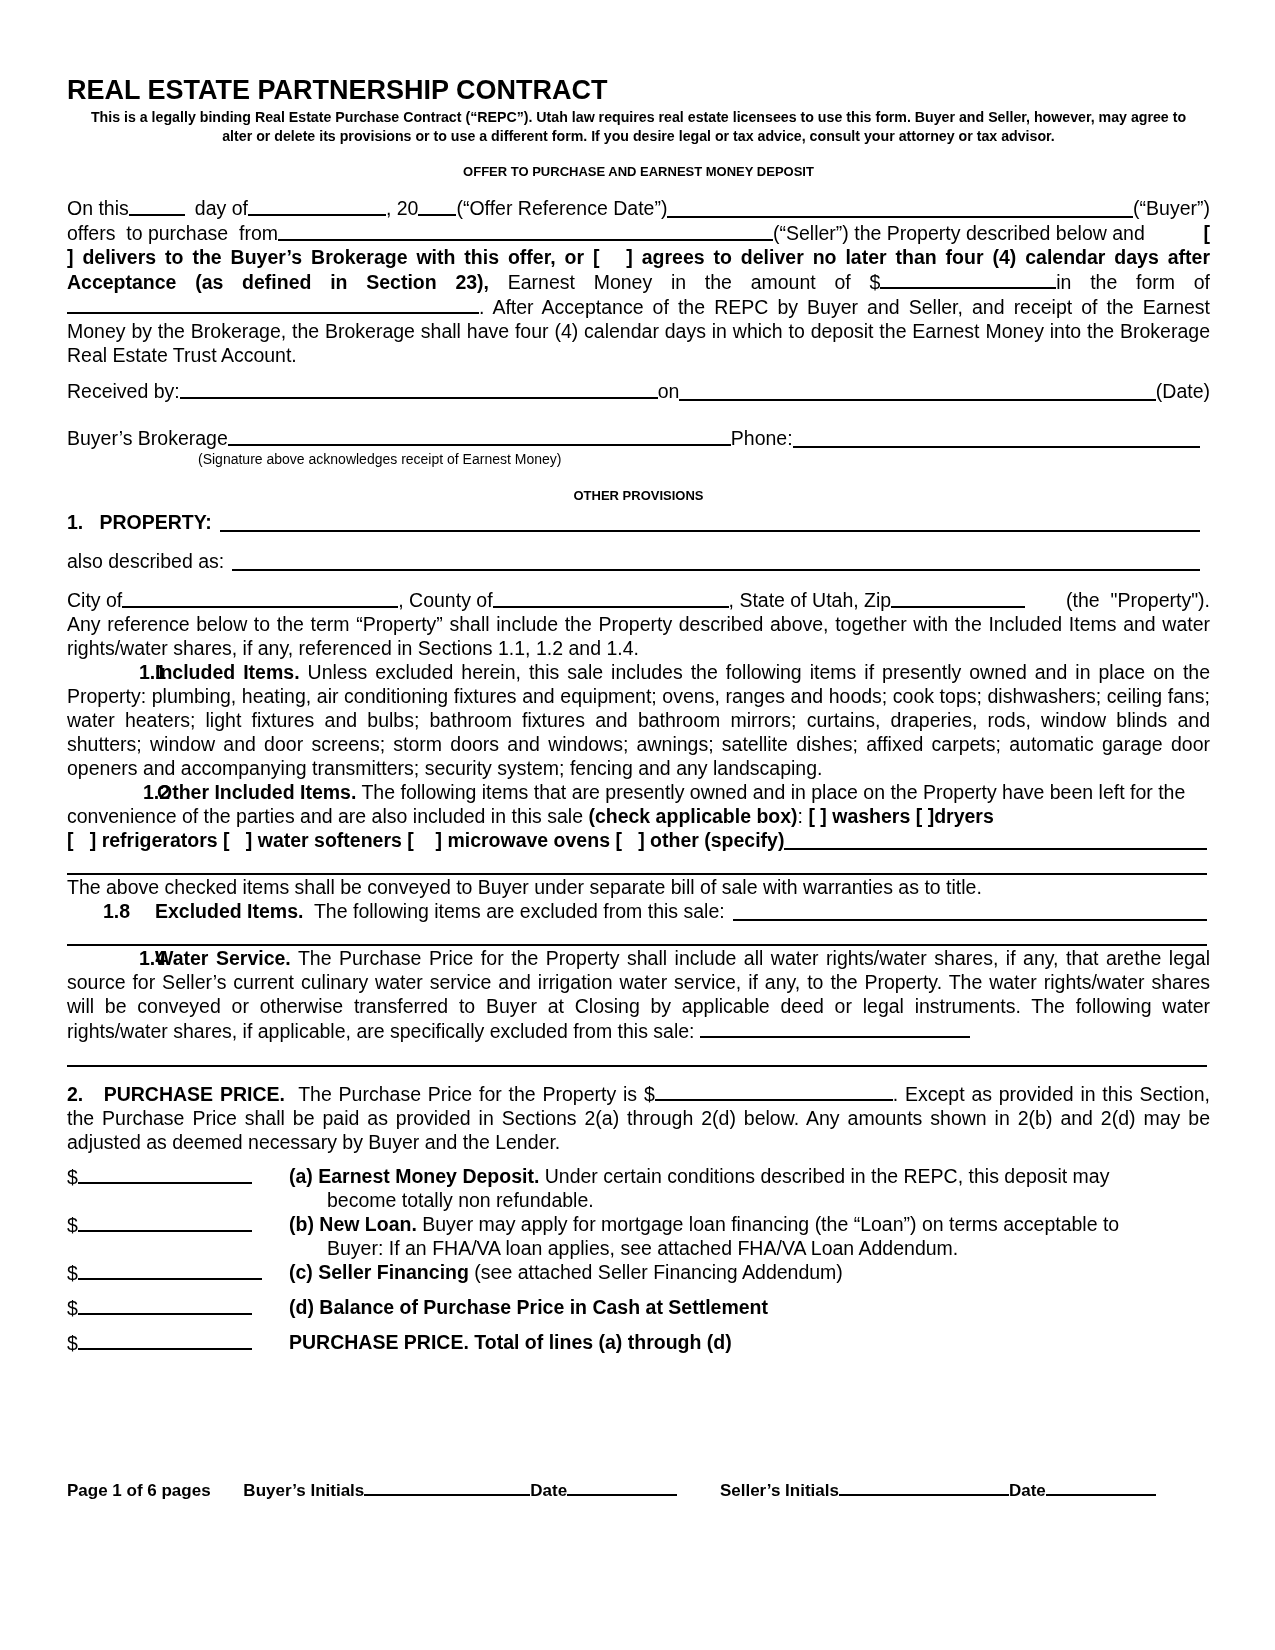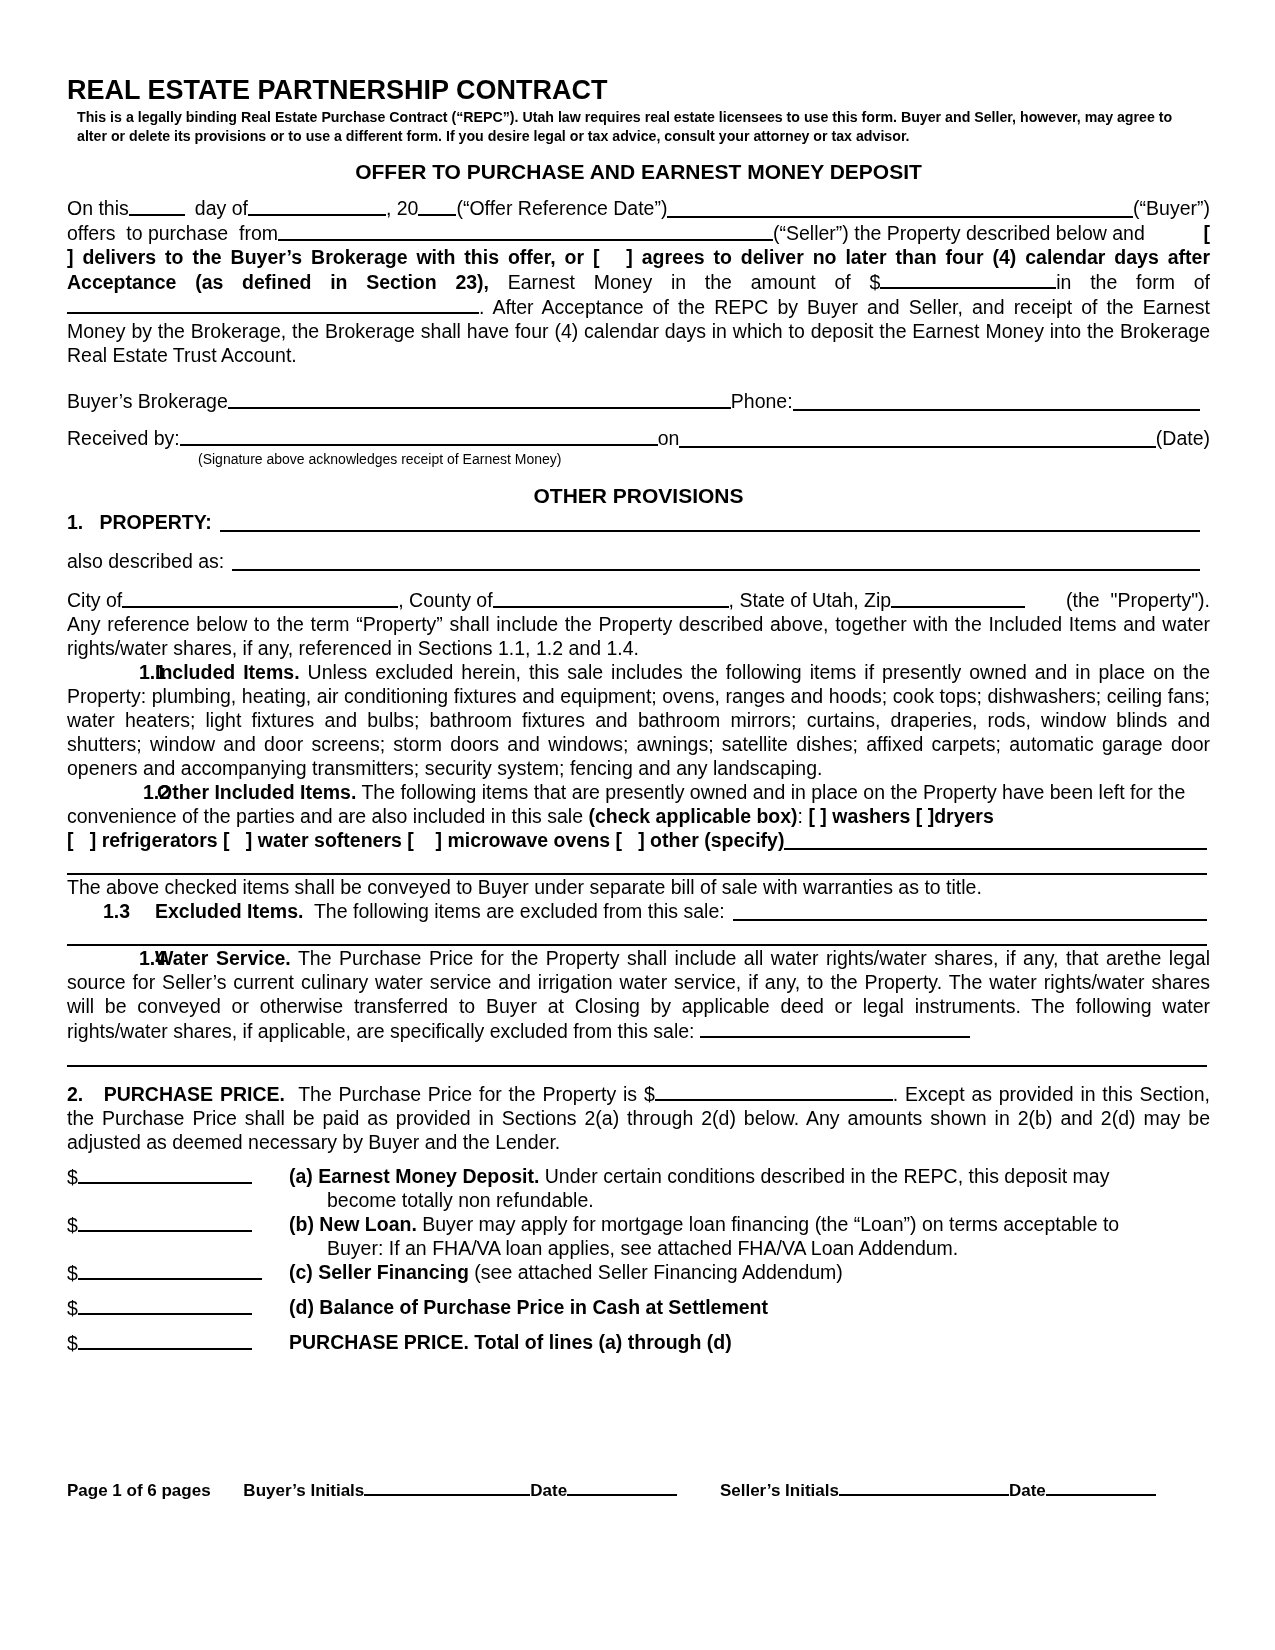--- a/index.html
+++ b/index.html
@@ -1,21 +1,21 @@
 <!DOCTYPE html>
 <html><head>
 <meta charset="utf-8">
 <style>
   html, body { margin: 0; padding: 0; background: #ffffff; }
   body { width: 1275px; height: 1650px; position: relative; overflow: hidden; color: #000; }
   .page { position: absolute; left: 67px; top: 74px; width: 1143px;
           font-family: "Liberation Sans", sans-serif; font-size: 19.5px; line-height: 24px; }
   .title { font-weight: bold; font-size: 27px; line-height: 32px; margin: 0; }
-  .intro { text-align: left; font-weight: bold; font-size: 14.2px; line-height: 19px; margin: 2px 10px 0 10px; }
-  .heading { text-align: center; font-weight: bold; font-size: 21px; line-height: 24px; margin: 14px 0 12px 0; }
+  .intro { text-align: center; font-weight: bold; font-size: 14.2px; line-height: 19px; margin: 2px 10px 0 10px; }
+  .heading { text-align: center; font-weight: bold; font-size: 13px; line-height: 24px; margin: 14px 0 12px 0; }
   .justify { text-align: justify; text-align-last: left; }
   .b { font-weight: bold; }
   .blank { display: inline-block; border-bottom: 2px solid #000; height: 18px; vertical-align: baseline; }
   .row { display: flex; white-space: nowrap; }
   .row .fill { flex: 1; border-bottom: 2px solid #000; height: 20px; margin-bottom: 3px; }
   .small { font-size: 14px; line-height: 16px; }
   .indent { padding-left: 36px; }
   .num { display: inline-block; width: 52px; font-weight: bold; }
   .fullline { border-bottom: 2px solid #000; height: 18px; }
   .price-row { display: flex; align-items: flex-start; margin-top: 10px; }
@@ -52,32 +52,32 @@
       <span class="blank" style="width:495px"></span>
       <span style="flex:1">(“Seller”) the Property described below and</span>
       <span class="b">[</span>
     </div>
     <div class="justify">
       <span class="b" style="white-space:pre-wrap">] delivers to the Buyer’s Brokerage with this offer, or [   ] agrees to deliver no later than four (4) calendar days after Acceptance (as defined in Section 23),</span><span> Earnest Money in the amount of $</span><span class="blank" style="width:176px"></span><span>in the form</span>
       <span>of</span><span class="blank" style="width:412px"></span><span>. After Acceptance of the REPC by Buyer and Seller, and receipt of the Earnest Money by the Brokerage, the Brokerage shall have four (4) calendar days in which to deposit the Earnest Money into the Brokerage Real Estate Trust Account.</span>
     </div>
   </div>
 
-  <div class="row" style="margin-top:22px">
-    <span>Buyer’s Brokerage</span>
-    <span class="blank" style="width:503px"></span>
-    <span>Phone:</span>
-    <span class="fill" style="margin-right:10px"></span>
-  </div>
   <div class="row" style="margin-top:12px">
     <span>Received by:</span>
     <span class="blank" style="width:478px"></span>
     <span>on</span>
     <span class="fill"></span>
     <span>(Date)</span>
+  </div>
+  <div class="row" style="margin-top:22px">
+    <span>Buyer’s Brokerage</span>
+    <span class="blank" style="width:503px"></span>
+    <span>Phone:</span>
+    <span class="fill" style="margin-right:10px"></span>
   </div>
   <div class="small" style="padding-left:131px">(Signature above acknowledges receipt of Earnest Money)</div>
 
   <div class="heading" style="margin:17px 0 2px 0">OTHER PROVISIONS</div>
 
   <div class="row">
     <span class="b" style="white-space:pre">1.   PROPERTY:</span>
     <span class="fill" style="margin-left:8px;margin-right:10px"></span>
   </div>
   <div class="row" style="margin-top:14px">
@@ -106,21 +106,21 @@
     <span style="white-space:pre"><span>[   ]</span> <span>refrigerators</span> </span>
     <span style="white-space:pre"><span>[   ]</span> <span>water softeners</span> </span>
     <span style="white-space:pre"><span>[    ]</span> <span>microwave ovens</span> </span>
     <span style="white-space:pre"><span>[   ]</span> <span>other (specify)</span></span>
     <span class="fill" style="margin-right:3px"></span>
   </div>
   <div class="fullline" style="margin-right:3px;margin-top:2px"></div>
   <div>The above checked items shall be conveyed to Buyer under separate bill of sale with warranties as to title.</div>
 
   <div class="row" style="padding-left:36px">
-    <span class="num">1.3</span>
+    <span class="num">1.8</span>
     <span class="b">Excluded Items.</span>
     <span style="white-space:pre">  The following items are excluded from this sale:</span>
     <span class="fill" style="margin-left:8px;margin-right:3px"></span>
   </div>
   <div class="fullline" style="margin-right:3px;margin-top:2px"></div>
 
   <div class="justify" style="text-indent:36px">
     <span class="num">1.4</span><span class="b">Water Service.</span><span> The Purchase Price for the Property shall include all water rights/water shares, if any, that arethe legal source for Seller’s current culinary water service and irrigation water service, if any, to the Property. The water rights/water shares will be conveyed or otherwise transferred to Buyer at Closing by applicable deed or legal instruments. The following water rights/water shares, if applicable, are specifically excluded from this sale:</span>
     <span class="blank" style="width:270px"></span>
   </div>

